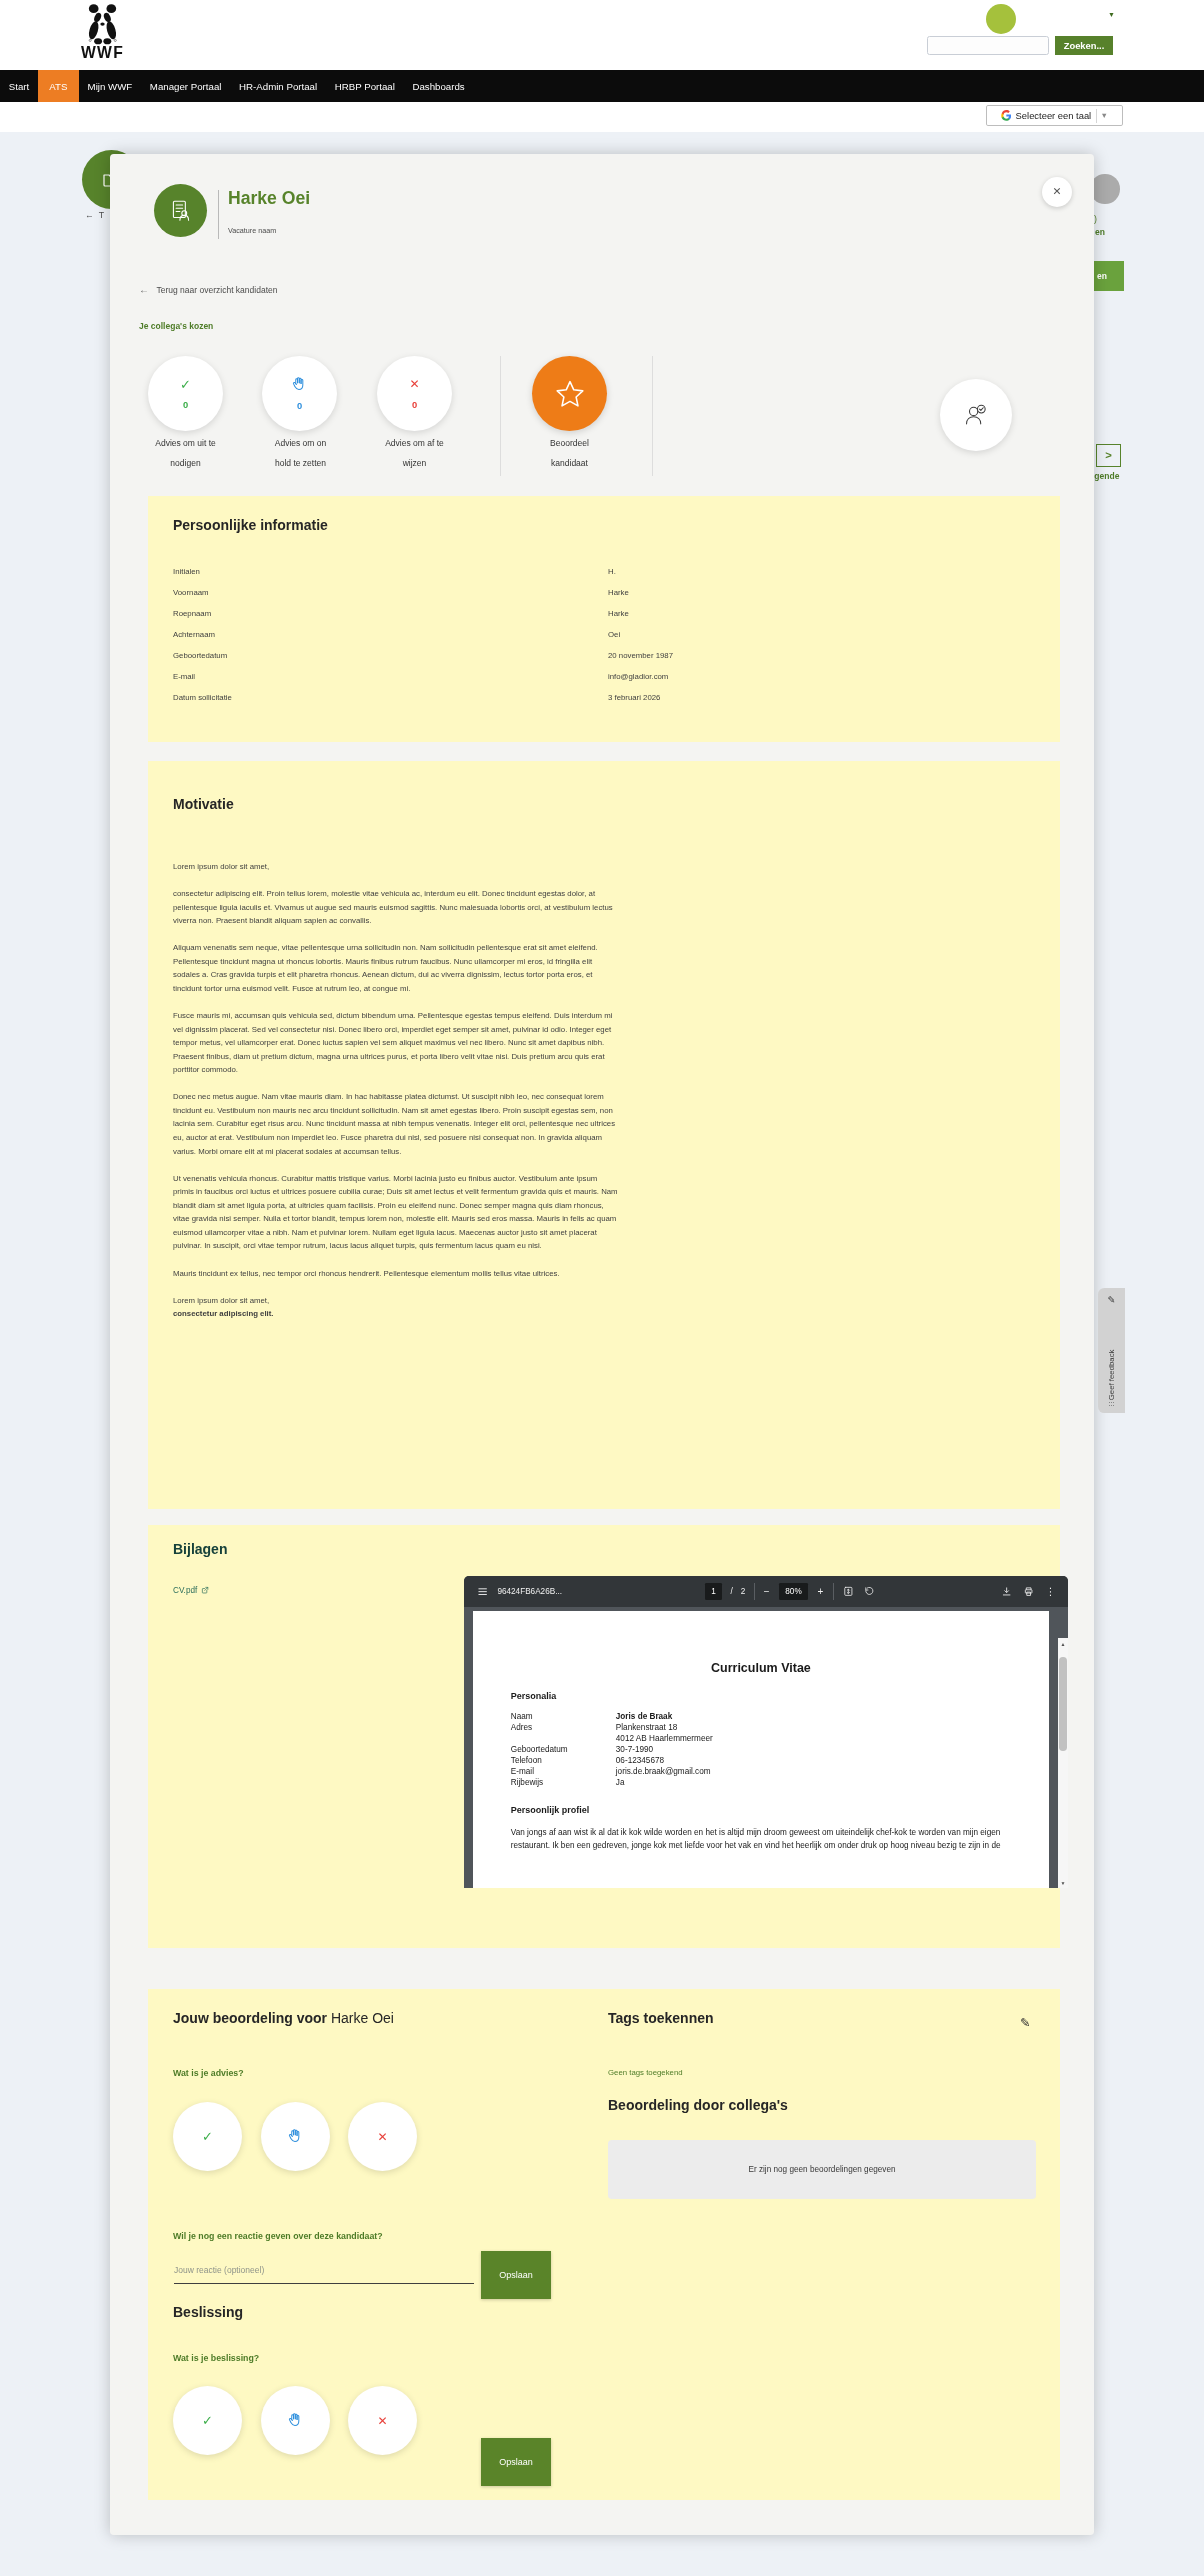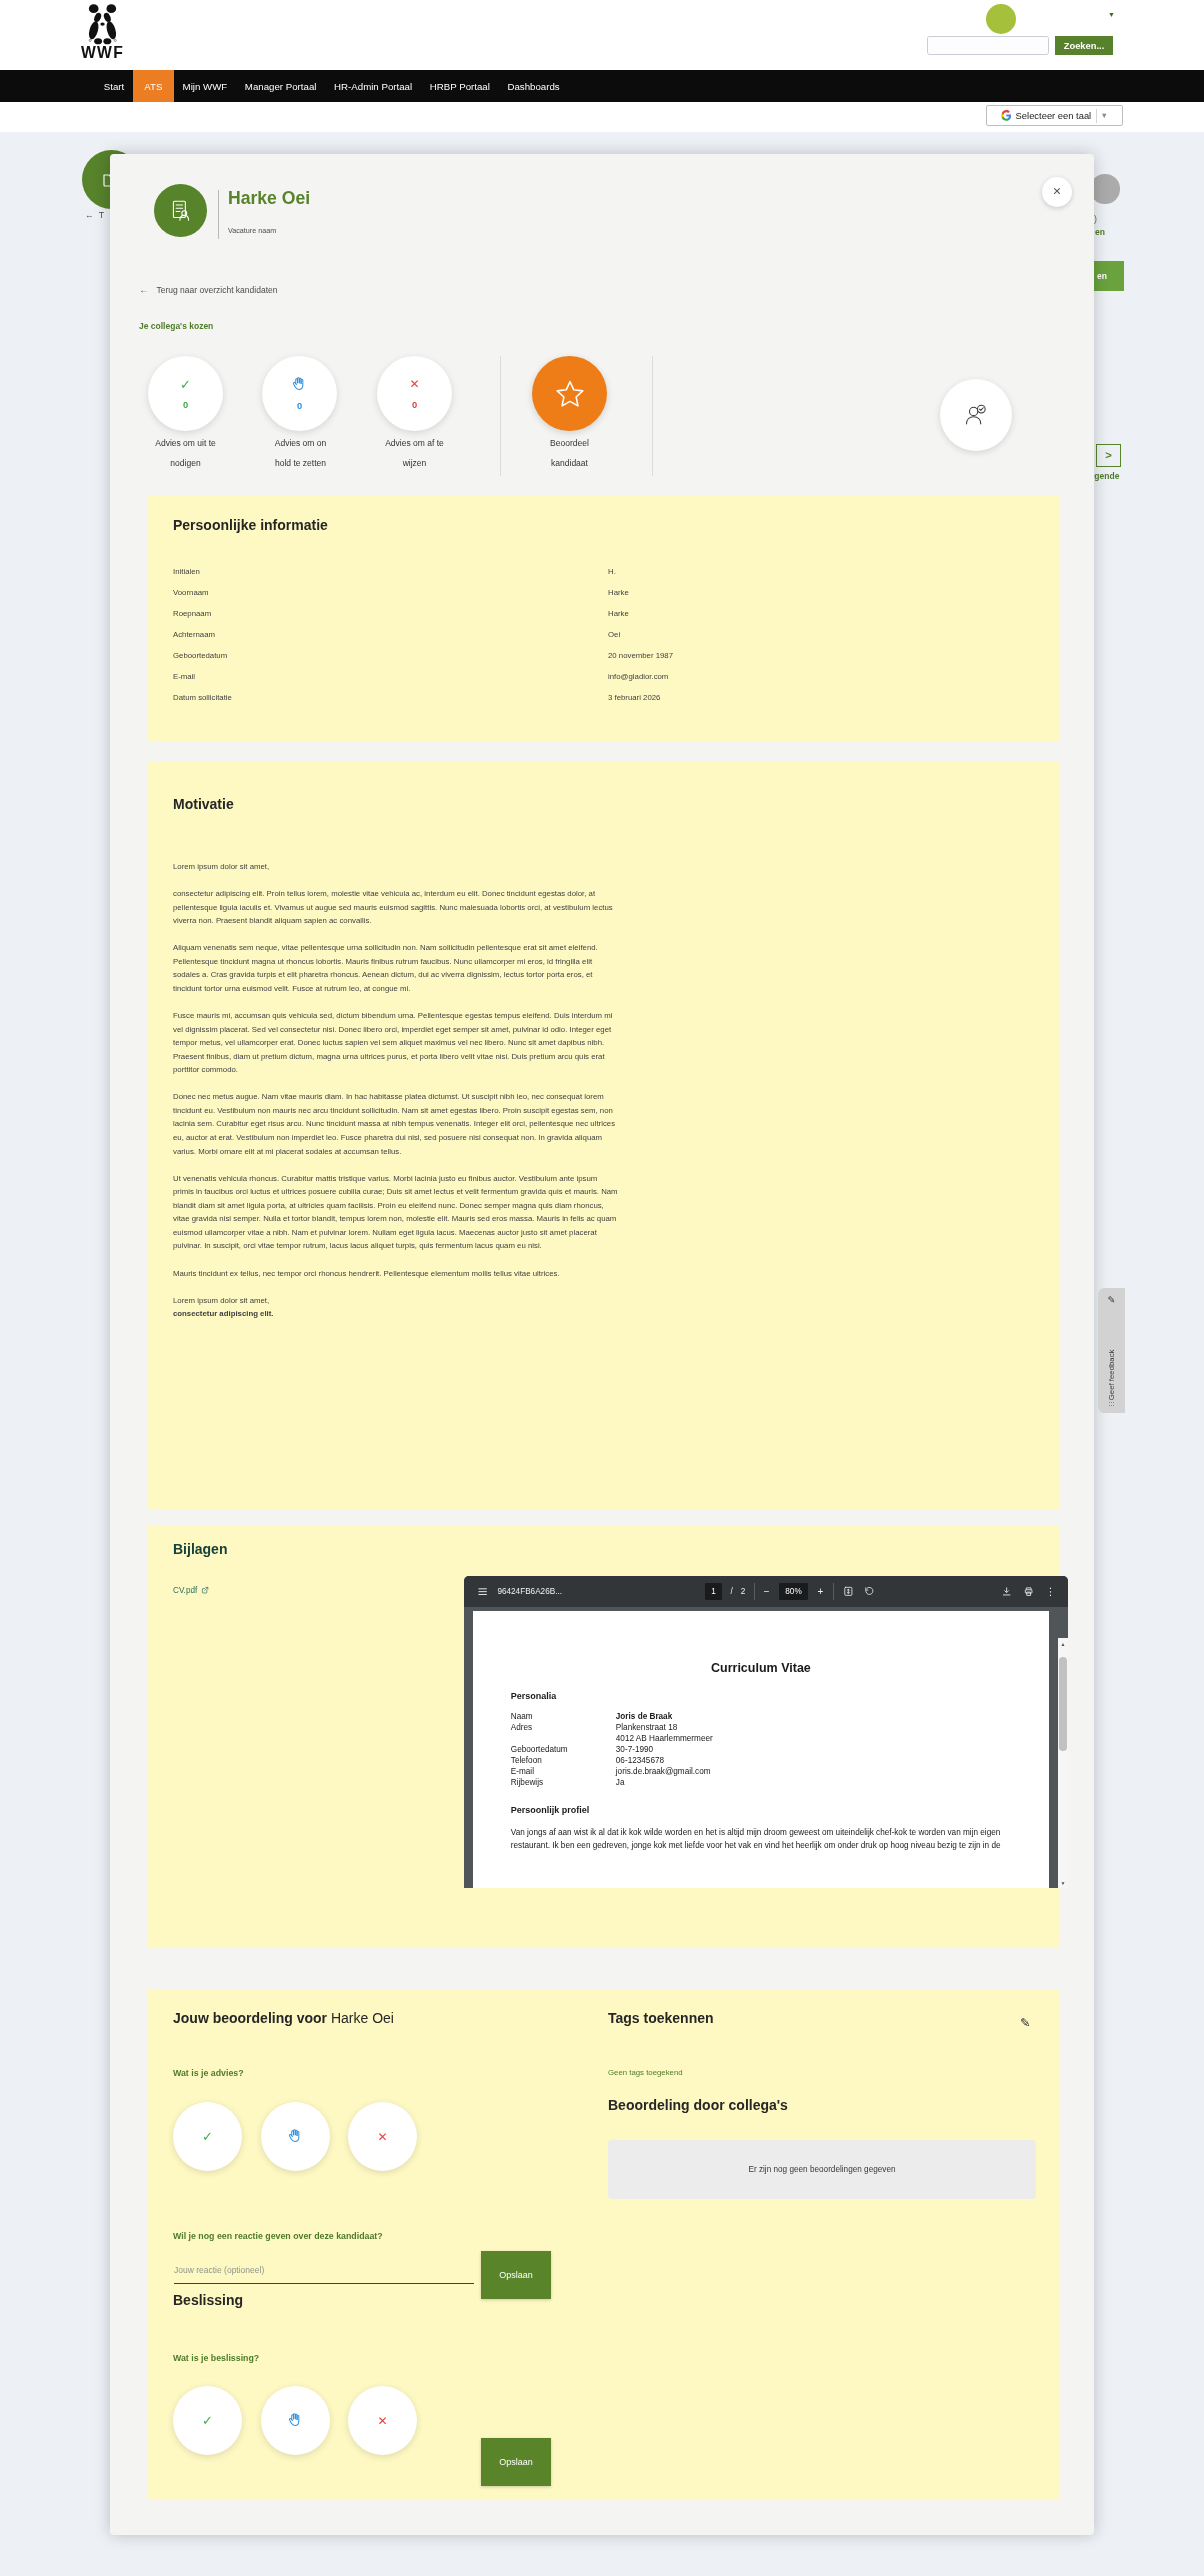--- a/index.html
+++ b/index.html
@@ -8,21 +8,21 @@
   
   .topbar { position:absolute; left:0; top:0; width:1205px; height:70px; background:#ffffff; z-index:5; }
   .logo { position:absolute; left:68px; top:2.5px; width:69px; text-align:center; }
   .logo-text { font-weight:bold; font-size:15.7px; letter-spacing:1.3px; color:#111; margin-top:-2.5px; }
   .avatar { position:absolute; left:986px; top:4.4px; width:30px; height:30px; border-radius:50%; background:#a5c13c; }
   .acct-caret { position:absolute; left:1108px; top:11.3px; font-size:7px; color:#3e6b1f; cursor:pointer; }
   .search-inp { position:absolute; left:927px; top:36px; width:122px; height:19.4px; border:0.6px solid #c9ced6; border-radius:2.5px; background:#fdfdfd; padding:0 5px; font-size:8.2px; }
   .zoeken-btn { position:absolute; left:1055px; top:36px; width:58px; height:19.4px; background:#57812b; color:#fff; border:none; font-size:9.4px; font-weight:bold; cursor:pointer; }
 
   
-  .navbar { position:absolute; left:0; top:70px; width:1205px; height:32px; background:#0c0c0c; display:flex; align-items:stretch; padding-left:95px; z-index:5; }
+  .navbar { position:absolute; left:0; top:70px; width:1205px; height:32px; background:#0c0c0c; display:flex; align-items:stretch; z-index:5; }
   .navbar a { color:#fff; font-size:9.7px; display:flex; align-items:center; padding:0 8.8px; text-decoration:none; }
   .navbar a.active { background:#ed7d23; padding:0 11.3px; }
 
   
   .translate-row { position:absolute; left:0; top:102px; width:1205px; height:29.5px; background:#ffffff; z-index:5; }
   .translate { position:absolute; right:82px; top:3.1px; height:21.3px; background:#fff; border:0.6px solid #bdbdbd; border-radius:1.9px; display:flex; align-items:center; padding:0 14px; gap:4.4px; cursor:pointer; }
   .translate .tlabel { font-size:9.4px; color:#222; }
   .translate .tdiv { width:0.6px; height:14px; background:#d6d6d6; }
   .translate .tcaret { color:#8a8a8a; font-size:7.5px; }
 
@@ -427,21 +427,21 @@
         </svg>
       </button>
       <button class="mini-circle" style="left:200px; top:113px;">
         <span class="icon-red">✕</span>
       </button>
 
       <div class="q-green" style="top:242px;">Wil je nog een reactie geven over deze kandidaat?</div>
       <input class="comment-inp" placeholder="Jouw reactie (optioneel)" style="">
       <button class="save-btn" style="top:262px;">Opslaan</button>
 
-      <h2 class="card-title" style="top:303px;">Beslissing</h2>
+      <h2 class="card-title" style="top:315px;">Beslissing</h2>
       <div class="q-green" style="top:364px;">Wat is je beslissing?</div>
 
       <button class="mini-circle" style="left:25px; top:397px;">
         <span class="icon-green">✓</span>
       </button>
       <button class="mini-circle" style="left:113px; top:397px;">
         <svg viewBox="0 0 24 24" width="16.3" height="16.3" fill="none" stroke="#2e8fdd" stroke-width="1.5" stroke-linecap="round" stroke-linejoin="round">
           <path d="M7 11.5V5.5a1.3 1.3 0 0 1 2.6 0V10"></path>
             <path d="M9.6 10V3.8a1.3 1.3 0 0 1 2.6 0V10"></path>
             <path d="M12.2 10V4.6a1.3 1.3 0 0 1 2.6 0V11"></path>

